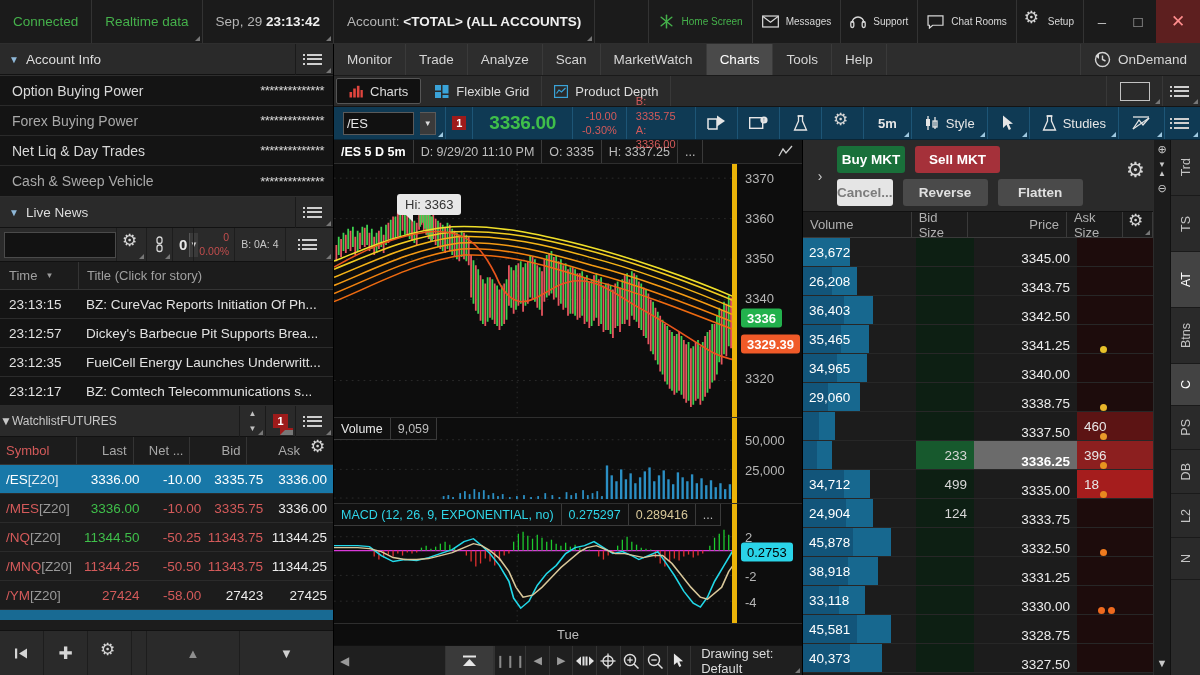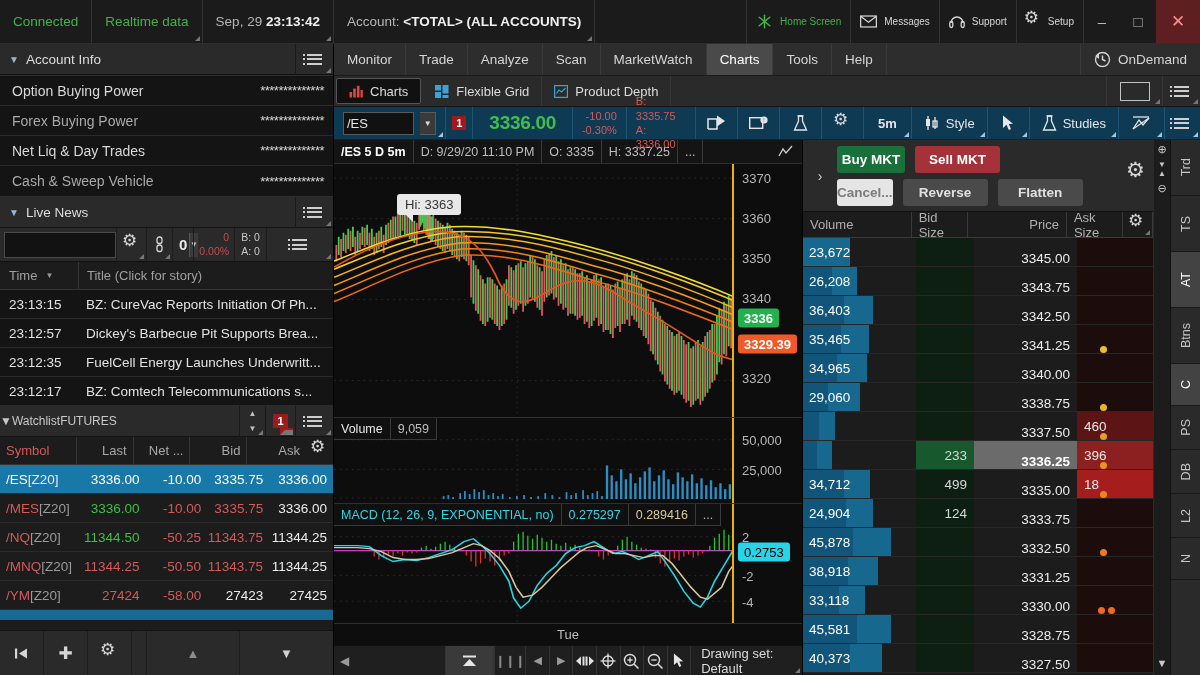--- a/index.html
+++ b/index.html
@@ -69,21 +69,21 @@
   .news-tools { height: 34px; background: #2a2a2a; display: flex; align-items: stretch; border-bottom: 1px solid #111; }
   .nt-cell { display: flex; align-items: center; justify-content: center; border-right: 1px solid #1d1d1d; position: relative; padding: 0 7px; }
   .nt-input { width: 112px; height: 26px; background: #121212; border: 1px solid #4a4a4a; margin: 3px 0 3px 4px; display: flex; align-items: stretch; }
   .nt-input .dd { width: 22px; background: #3a3a3a; border-left: 1px solid #555; display:flex;align-items:center;justify-content:center; color:#ccc; font-size:8px;}
   .gear { width: 15px; height: 15px; position: relative; }
   .gear::before {
     content: "\2699"; font-size: 17px; color: #d6d6d6; position: absolute; top: -5px; left: -2px; line-height: 1;
   }
   .nt-zero { color: #e8e8e8; font-size: 15px; font-weight: bold; padding: 0 6px; }
   .nt-pct { display: flex; flex-direction: column; align-items: flex-end; font-size: 10.5px; color: #c24d4d; line-height: 1.25; padding: 0 5px; }
-  .nt-ba { display: flex; flex-direction: column; font-size: 10.5px; color: #c8c8c8; line-height: 1.25; padding: 0 6px; }
+  .nt-ba { display: flex; font-size: 10.5px; color: #c8c8c8; line-height: 1.25; padding: 0 6px; }
 
   .news-head { height: 28px; display: flex; align-items: center; background: #1c1c1c; border-bottom: 1px solid #343434; color: #a0a0a0; font-size: 13px; }
   .news-head .c1 { width: 78px; padding-left: 9px; display:flex; align-items:center; gap:8px; }
   .news-head .c2 { padding-left: 8px; border-left: 1px solid #343434; height: 100%; display: flex; align-items: center; }
   .news-rows { background: #141414; }
   .news-row { height: 29px; display: flex; align-items: center; border-bottom: 1px solid #2b2b2b; font-size: 13.5px; color: #e2e2e2; }
   .news-row .t { width: 78px; padding-left: 9px; }
   .news-row .ti { padding-left: 8px; overflow: hidden; white-space: nowrap; }
 
   
@@ -152,21 +152,21 @@
   .ohlc .v { color: #bdbdbd; }
   .ohlc .spacer { flex: 1; border-right: 0; }
   .pricepane { flex: 1; position: relative; background: #0d0d0d; min-height: 0; }
   .volpane { height: 86px; position: relative; background: #0d0d0d; border-top: 1px solid #2e2e2e; }
   .macdpane { height: 120px; position: relative; background: #0d0d0d; border-top: 1px solid #2e2e2e;}
   .paneheader { position: absolute; top: 0; left: 0; height: 22px; display: flex; align-items: stretch; z-index: 5; background: #101010; font-size: 12.5px;}
   .paneheader div { display: flex; align-items: center; padding: 0 7px; border-right: 1px solid #3a3a3a; border-bottom: 1px solid #3a3a3a; }
   .paneheader .lbl { color: #e8e8e8; }
   .paneheader .cy { color: #2fd5e8; }
   .paneheader .tan { color: #d8c89a; }
-  .axis { position: absolute; right: 0; top: 0; bottom: 0; width: 70px; border-left: 2px solid #eab308; background: #0d0d0d; }
+  .axis { position: absolute; right: 0; top: 0; bottom: 0; width: 70px; border-left: 5px solid #eab308; background: #0d0d0d; }
   .axis .tick { position: absolute; left: 8px; color: #b6b6b6; font-size: 13px; transform: translateY(-50%); }
   .pill { position: absolute; left: 4px; transform: translateY(-50%); padding: 2px 6px; border-radius: 3px; font-size: 13px; font-weight: bold; color: #fff; }
   .pill.green { background: #23b14d; }
   .pill.orange { background: #f05a28; }
   .pill.cyan { background: #2ad4e8; color: #000; font-weight: normal; }
   .tooltipbox { position: absolute; background: #e8e8e8; color: #333; font-size: 13px; padding: 3px 8px; border-radius: 3px; }
   .tooltipbox::after { content:''; position:absolute; left: 8px; bottom: -7px; width: 0; height: 0;
                        border-left: 8px solid transparent; border-top: 8px solid #e8e8e8; }
   .xlabel { text-align: center; color: #bdbdbd; font-size: 13px; height: 22px; line-height: 22px; background: #0d0d0d; border-top: 1px solid #2e2e2e;}
   .chart-bottom { height: 30px; background: #1f1f1f; display: flex; align-items: stretch; border-top: 1px solid #111; }
@@ -271,20 +271,26 @@
     </div>
     <div class="tb-btn">
       <svg width="16" height="15" viewBox="0 0 16 15">
         <path d="M2 9 A6 6 0 0 1 14 9" fill="none" stroke="#d8d8d8" stroke-width="1.4"></path>
         <rect x="0.8" y="7.5" width="3" height="6" rx="1.4" fill="none" stroke="#d8d8d8" stroke-width="1.3"></rect>
         <rect x="12.2" y="7.5" width="3" height="6" rx="1.4" fill="none" stroke="#d8d8d8" stroke-width="1.3"></rect>
         </svg>
       <span>Support</span>
     </div>
     <div class="tb-btn">
+      <svg width="17" height="14" viewBox="0 0 18 15">
+        <path d="M1 1 H17 V11 H6 L2.5 14 V11 H1 Z" fill="none" stroke="#d8d8d8" stroke-width="1.3"></path>
+        </svg>
+      <span>Chat Rooms</span>
+    </div>
+    <div class="tb-btn">
       <span class="gear"></span>
       <span>Setup</span>
     </div>
 
     <div class="winbtns">
       <div class="winbtn">
           <span>–</span>
         </div>
       <div class="winbtn">
           <span>□</span>
@@ -367,21 +373,21 @@
         </div>
         <div class="nt-cell" style="padding:0;">
           <div class="nt-pct">
             <span>0</span>
             <span>0.00%</span>
           </div>
         </div>
         <div class="nt-cell" style="padding:0;">
           <div class="nt-ba">
             <span>B: 0</span>
-            <span>A: 0</span>
+            <span>A: 4</span>
           </div>
         </div>
         <div class="nt-cell" style="flex:1;border-right:0;">
           <span class="hamburger">
               <i></i>
               <i></i>
               <i></i>
             </span>
           <span class="corner"></span>
         </div>

